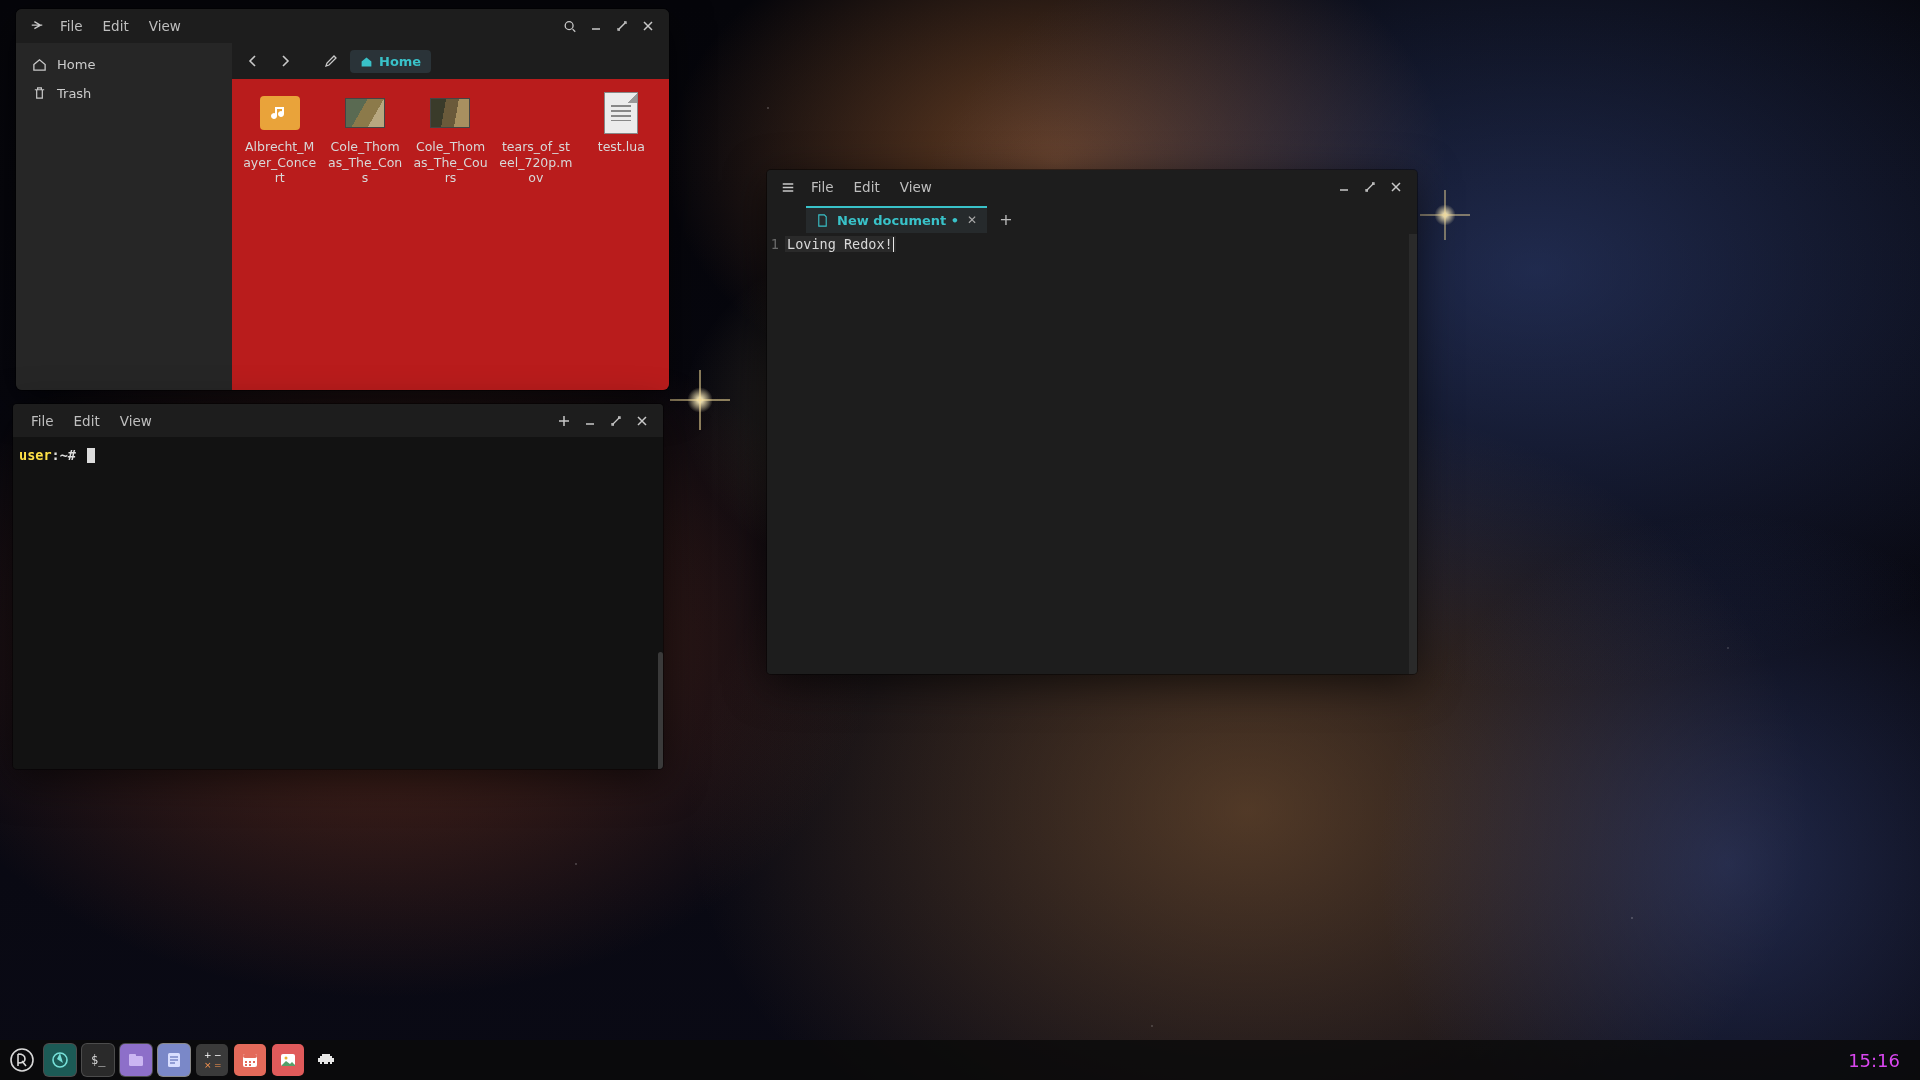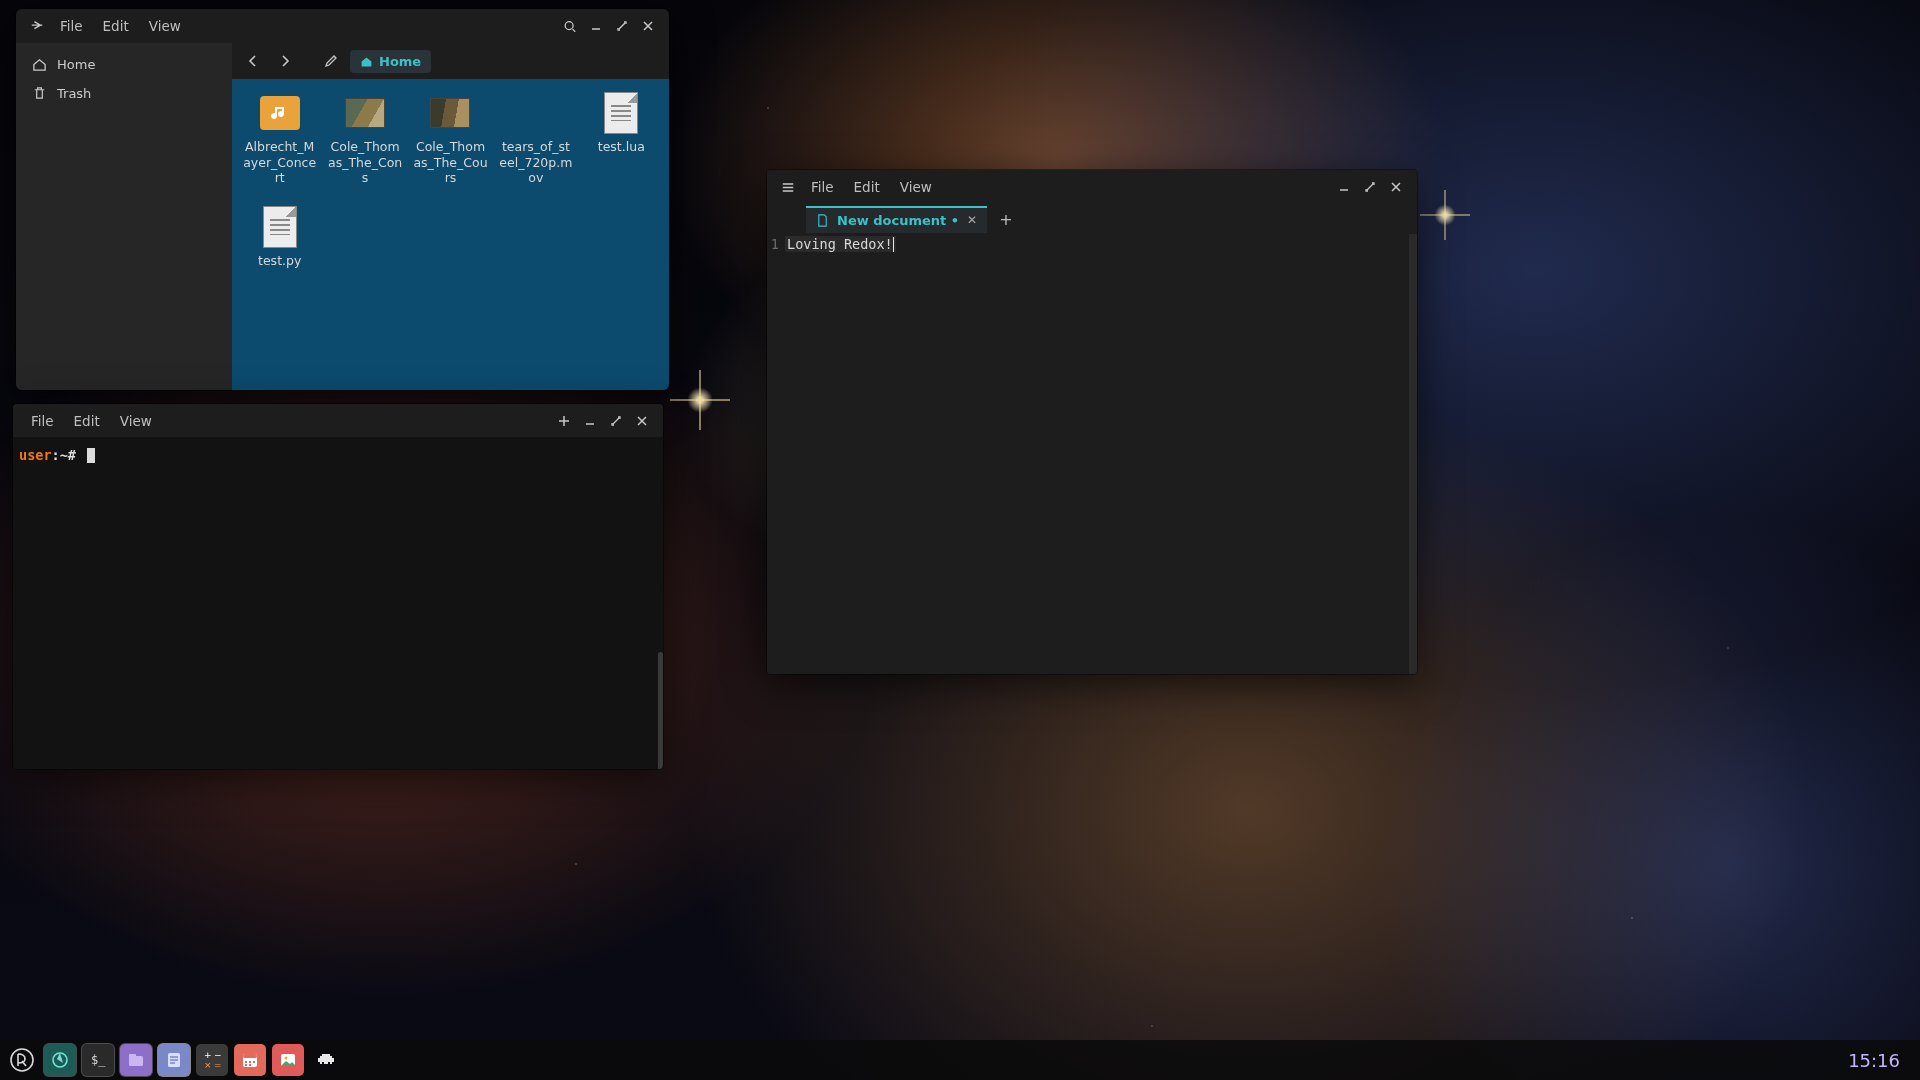--- a/index.html
+++ b/index.html
@@ -79,37 +79,37 @@
   #fm .main{ flex:1; display:flex; flex-direction:column; }
   .path-bar{ height:36px; display:flex; align-items:center; padding:0 8px; gap:6px; background:#1d1d1d;}
   .path-bar .navbtn{ width:26px;height:26px;display:flex;align-items:center;justify-content:center;border-radius:3px;cursor:pointer;color:#aaa;}
   .breadcrumb-chip{ display:flex;align-items:center;gap:6px;background:#2a3338;color:#39c2c9;padding:4px 10px;border-radius:4px;font-weight:600;font-size:13px;}
   .files-grid{
     flex:1; padding:12px 8px;
     display:grid; grid-template-columns: repeat(5, 1fr);
     grid-auto-rows: 110px;
     gap:4px 6px;
     align-content:start;
-    background:#0c4a6e;
+    background:#b91c1c;
   }
   .file-item{ display:flex; flex-direction:column; align-items:center; text-align:center; padding:2px; cursor:pointer;}
   .file-item .ficon{ width:40px;height:40px; margin-bottom:6px;display:flex;align-items:center;justify-content:center;}
   .file-item .flabel{ font-size:12.5px; color:#d8d8d8; line-height:1.25; word-break:break-word; max-width:78px;}
   .thumb{width:48px;height:30px;border:1px solid #444; background:linear-gradient(135deg,#8a6b3e,#3a3a2a);}
   .doc-page{width:34px;height:42px;background:#ececec;border:1px solid #888;position:relative;}
   .doc-page::before{content:"";position:absolute;top:0;right:0;width:10px;height:10px;background:linear-gradient(135deg,#ececec 50%,#999 50%);}
   .doc-lines{position:absolute;top:12px;left:6px;right:6px;height:16px;background:repeating-linear-gradient(#888 0 2px,transparent 2px 5px);}
   .audio-icon{width:40px;height:34px;background:#e9a33a;border-radius:4px;display:flex;align-items:center;justify-content:center;color:#fff;}
 
   
   #term{ left:13px; top:404px; width:650px; height:365px; border-radius:4px; background:#121212;}
   #term .titlebar{ background:#1d1d1d; height:33px;}
   .term-title-center{ position:absolute; left:0;right:0;text-align:center;color:#cfcfcf;font-size:13px;pointer-events:none;}
   .term-body{ flex:1; padding:10px 6px; font-family:'DejaVu Sans Mono','Menlo',monospace; font-size:13.5px; background:#121212; position:relative;}
-  .prompt-user{color:#f97316;font-weight:bold;}
+  .prompt-user{color:#fde047;font-weight:bold;}
   .prompt-sep{color:#ddd;font-weight:bold;}
   .term-cursor{display:inline-block;width:8px;height:15px;background:#dcdcdc;vertical-align:text-bottom;margin-left:3px;}
   .term-scroll{position:absolute;right:0;top:215px;width:5px;height:140px;background:#3a3a3a;border-radius:3px;}
 
   
   #editor{ left:767px; top:170px; width:650px; height:504px; border-radius:4px;}
   #editor .titlebar{height:34px;}
   .ed-tabs{ display:flex; align-items:center; height:30px; background:#1d1d1d; padding:0 6px; gap:4px;margin-left:33px;}
   .ed-tab{ display:flex;align-items:center;gap:8px;padding:5px 10px;background:#262a2c;border-top:2px solid #39c2c9;color:#39c2c9;font-weight:700;font-size:13px;cursor:pointer;}
   .ed-tab .close{color:#aaa;font-size:12px;cursor:pointer;}
@@ -123,21 +123,21 @@
 
   
   #taskbar{
     position:absolute; left:0;right:0;bottom:0; height:40px;
     background:rgba(10,10,10,0.85);
     display:flex; align-items:center; padding:0 6px; gap:6px;
   }
   .tb-item{ width:32px;height:32px;border-radius:5px;display:flex;align-items:center;justify-content:center;cursor:pointer;}
   .tb-item.running{ box-shadow:0 0 0 1px rgba(120,120,120,0.6);}
   .tb-item.active{ background:#3a3a3a; box-shadow:0 0 0 1px #888;}
-  .clock{ margin-left:auto; color:#c4b5fd; font-size:18px; padding:0 14px;}
+  .clock{ margin-left:auto; color:#d946ef; font-size:18px; padding:0 14px;}
 
   svg{display:block;}
 </style>
 </head>
 <body>
 
 <div class="wallpaper"></div>
 <div class="star-burst" style="left:670px;top:370px;"></div>
 <div class="star-burst" style="left:1420px;top:190px;width:50px;height:50px;"></div>
 
@@ -249,28 +249,20 @@
           <div class="flabel">tears_of_steel_720p.mov</div>
         </div>
         <div class="file-item">
           <div class="ficon">
               <div class="doc-page">
                 <div class="doc-lines"></div>
               </div>
             </div>
           <div class="flabel">test.lua</div>
         </div>
-        <div class="file-item">
-          <div class="ficon">
-              <div class="doc-page">
-                <div class="doc-lines"></div>
-              </div>
-            </div>
-          <div class="flabel">test.py</div>
-        </div>
       </div>
     </div>
   </div>
 </div>
 
 <div id="term" class="window">
   <div class="titlebar" style="position:relative;">
     <div class="menu-item">File</div>
     <div class="menu-item">Edit</div>
     <div class="menu-item">View</div>

